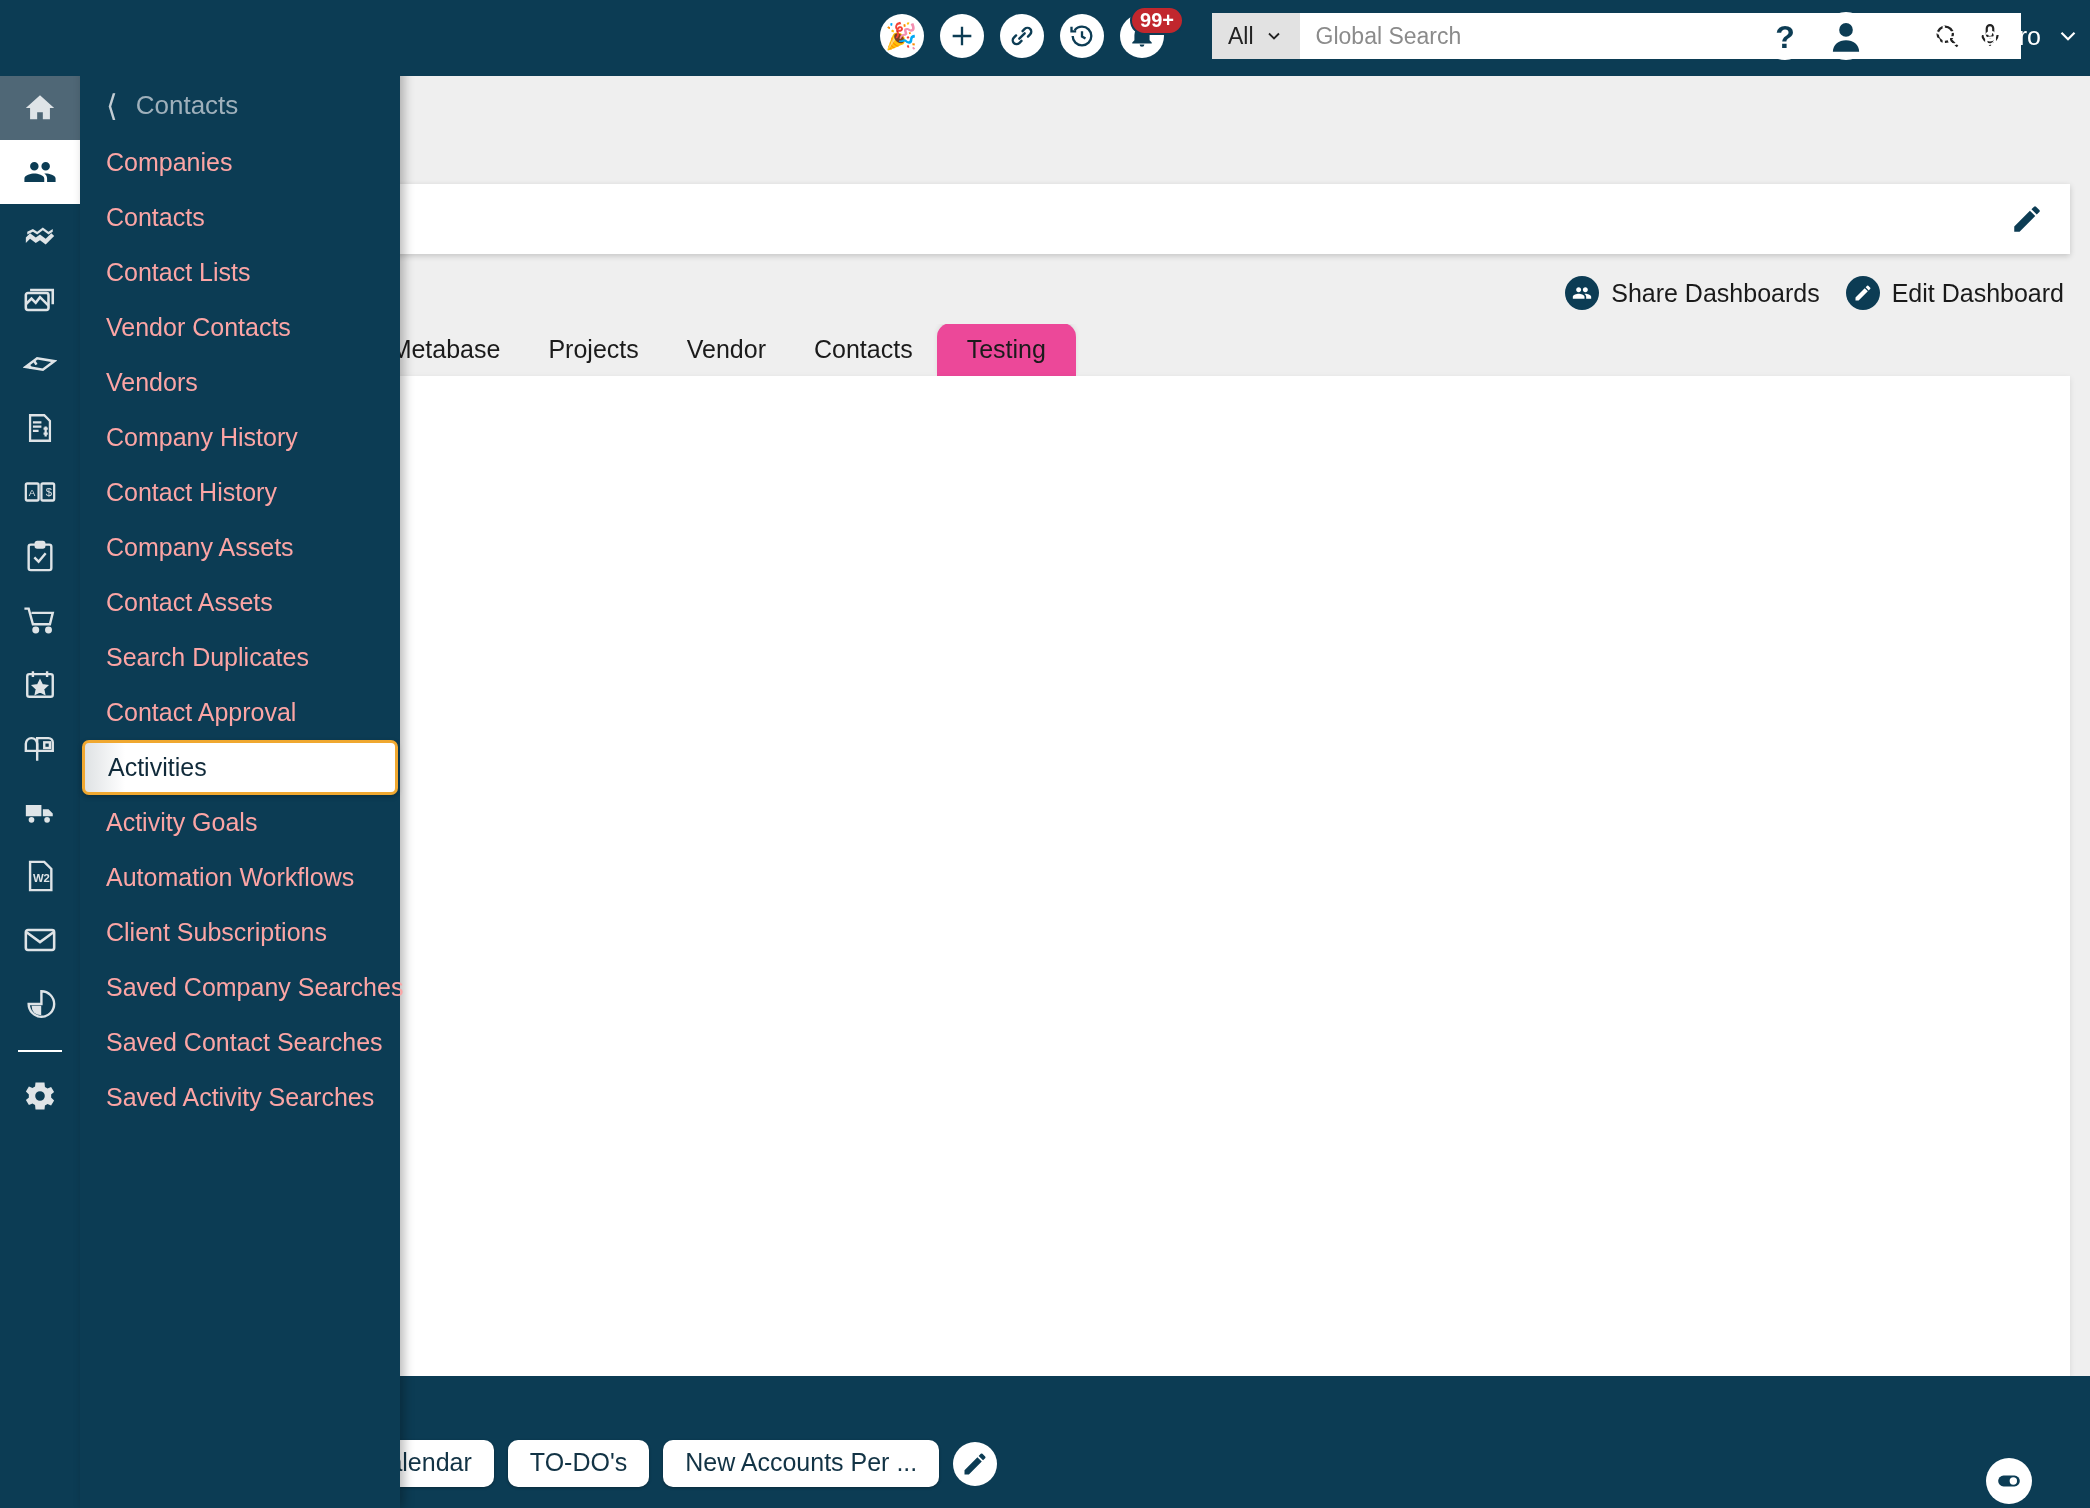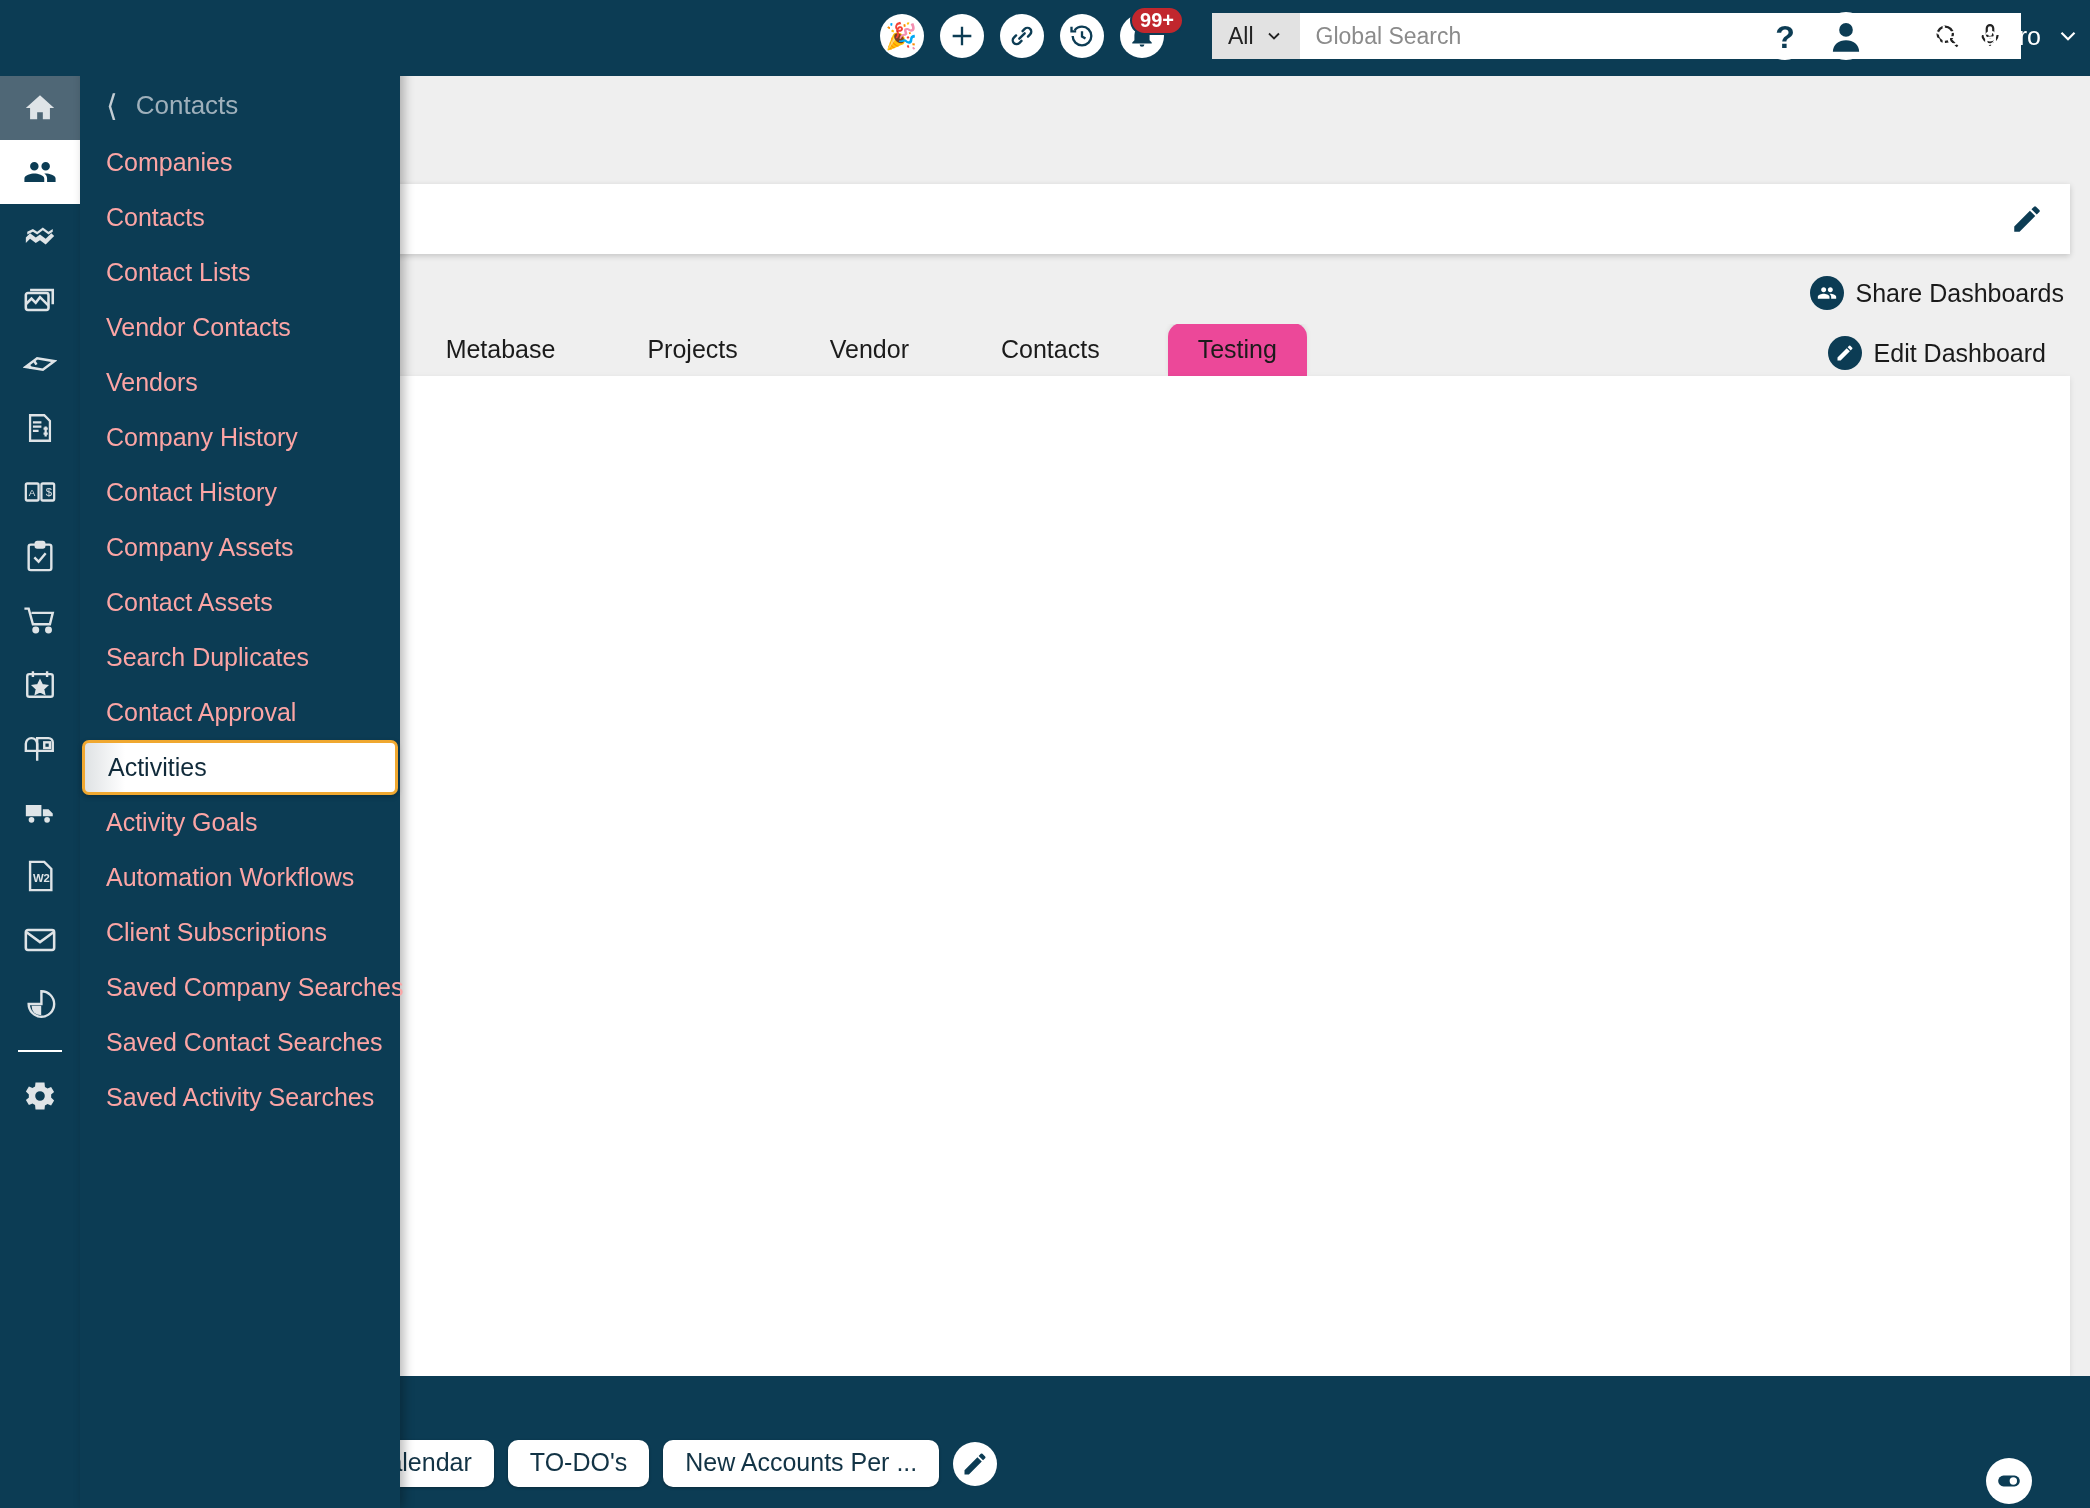--- a/index.html
+++ b/index.html
@@ -171,36 +171,35 @@
     background: #ffffff;
     box-shadow: 0 2px 6px rgba(0,0,0,.18);
     display: flex; align-items: center; justify-content: flex-end;
     padding-right: 26px;
   }
   .pencil-dark { color: #0c3c54; cursor: pointer; display:flex; }
 
   .dash-actions {
     position: absolute; right: 26px; top: 200px;
     display: flex; align-items: center; gap: 26px;
-    font-size: 25px; color: #1a1a1a; flex-direction: column;
+    font-size: 25px; color: #1a1a1a;
   }
   .dash-action { display: flex; align-items: center; gap: 12px; cursor: pointer; }
   .dot-icon {
     width: 34px; height: 34px; border-radius: 50%;
     background: #0c3c54; color: #fff;
     display: flex; align-items: center; justify-content: center;
   }
 
   .tabstrip {
-    position: absolute; left: 19px; top: 248px;
+    position: absolute; left: 8px; top: 248px;
     width: 1972px; height: 52px;
     display: flex; align-items: flex-end;
     padding-left: 150px;
     overflow: hidden;
-    gap: 44px;
   }
   .tab {
     font-size: 25px; color: #1b1b1b;
     padding: 10px 24px 12px 24px;
     cursor: pointer; white-space: nowrap;
     position: relative;
   }
   .tab.active {
     background: #ec4899;
     border-radius: 14px 14px 0 0;

